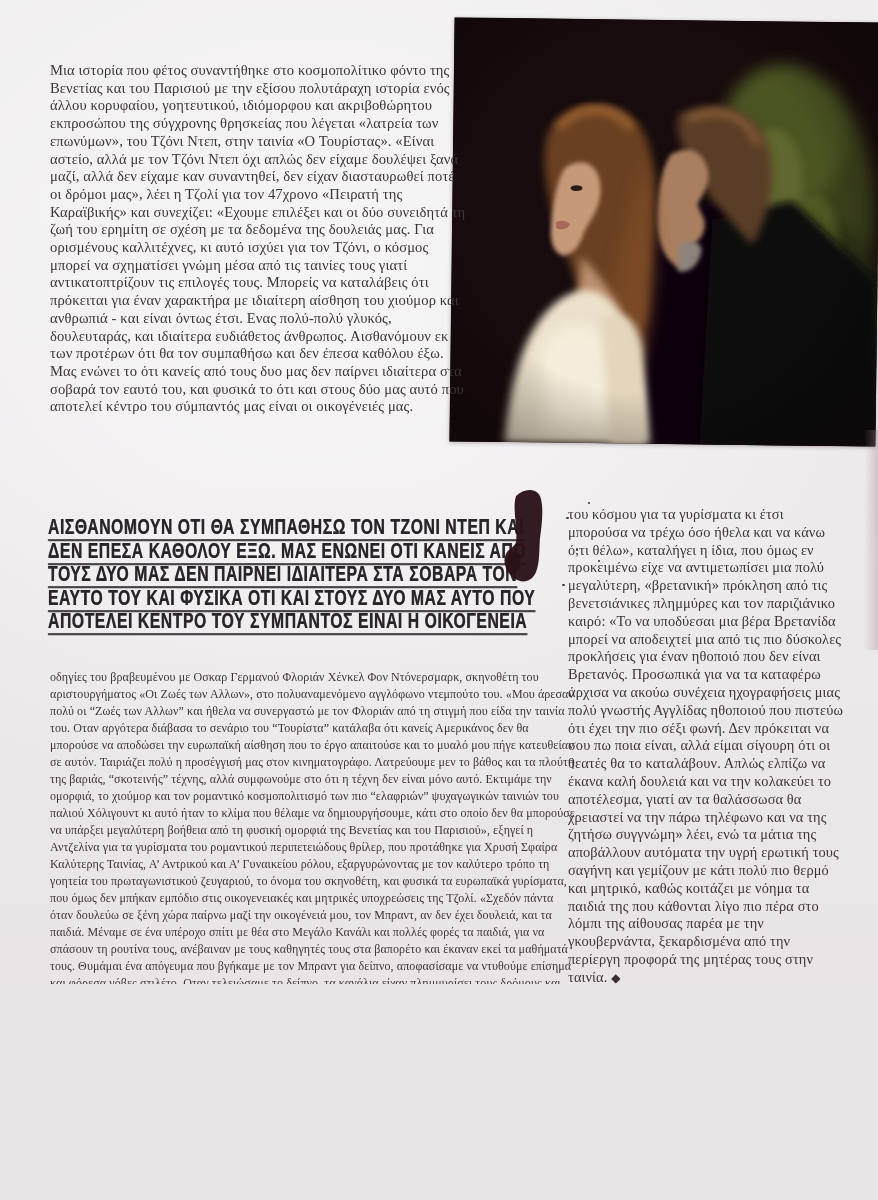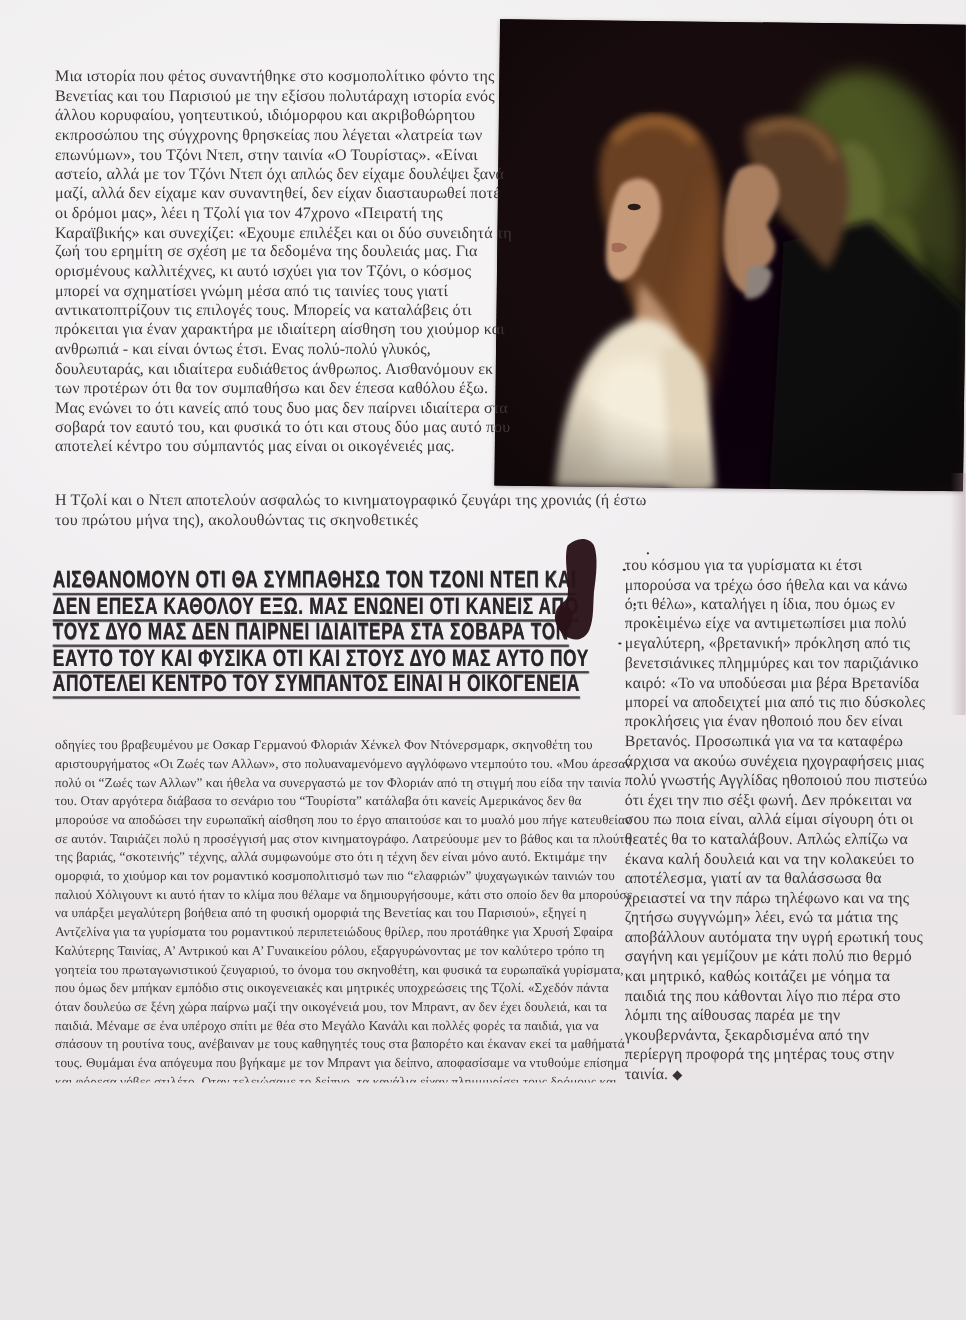--- a/index.html
+++ b/index.html
@@ -116,21 +116,20 @@
       <path d="M130 238 C145 255 160 270 170 295 L150 320 125 300 Z" fill="#b98e6d" filter="url(#b4)"></path>
       <path d="M55 426 C60 360 75 310 105 285 C130 265 150 270 165 290 C185 315 195 360 200 426 Z" fill="#ece1cb" filter="url(#b4)"></path>
       <path d="M90 330 C105 305 135 300 155 320 C170 338 178 370 180 400 L100 410 Z" fill="#f6efdd" filter="url(#b8)" opacity="0.9"></path>
       <path d="M150 300 C170 290 185 300 192 330 L196 426 160 426 Z" fill="#e3d6bd" filter="url(#b4)"></path>
       <rect width="426" height="426" fill="url(#vig)"></rect>
     </svg>
   </div>
   <div class="edge-shade"></div>
 
   <div class="bodytext intro-a">Μια ιστορία που φέτος συναντήθηκε στο κοσμοπολίτικο φόντο της Βενετίας και του Παρισιού με την εξίσου πολυτάραχη ιστορία ενός άλλου κορυφαίου, γοητευτικού, ιδιόμορφου και ακριβοθώρητου εκπροσώπου της σύγχρονης θρησκείας που λέγεται «λατρεία των επωνύμων», του Τζόνι Ντεπ, στην ταινία «Ο Τουρίστας». «Είναι αστείο, αλλά με τον Τζόνι Ντεπ όχι απλώς δεν είχαμε δουλέψει ξανά μαζί, αλλά δεν είχαμε καν συναντηθεί, δεν είχαν διασταυρωθεί ποτέ οι δρόμοι μας», λέει η Τζολί για τον 47χρονο «Πειρατή της Καραϊβικής» και συνεχίζει: «Εχουμε επιλέξει και οι δύο συνειδητά τη ζωή του ερημίτη σε σχέση με τα δεδομένα της δουλειάς μας. Για ορισμένους καλλιτέχνες, κι αυτό ισχύει για τον Τζόνι, ο κόσμος μπορεί να σχηματίσει γνώμη μέσα από τις ταινίες τους γιατί αντικατοπτρίζουν τις επιλογές τους. Μπορείς να καταλάβεις ότι πρόκειται για έναν χαρακτήρα με ιδιαίτερη αίσθηση του χιούμορ και ανθρωπιά - και είναι όντως έτσι. Ενας πολύ-πολύ γλυκός, δουλευταράς, και ιδιαίτερα ευδιάθετος άνθρωπος. Αισθανόμουν εκ των προτέρων ότι θα τον συμπαθήσω και δεν έπεσα καθόλου έξω. Μας ενώνει το ότι κανείς από τους δυο μας δεν παίρνει ιδιαίτερα στα σοβαρά τον εαυτό του, και φυσικά το ότι και στους δύο μας αυτό που αποτελεί κέντρο του σύμπαντός μας είναι οι οικογένειές μας.</div>
-  <div class="bodytext intro-b">Η Τζολί και ο Ντεπ αποτελούν ασφαλώς το κινηματογραφικό ζευγάρι της χρονιάς (ή έστω του πρώτου μήνα της), ακολουθώντας τις σκηνοθετικές</div>
 
   <div class="pullquote">
     <span class="qline">ΑΙΣΘΑΝΟΜΟΥΝ ΟΤΙ ΘΑ ΣΥΜΠΑΘΗΣΩ ΤΟΝ ΤΖΟΝΙ ΝΤΕΠ ΚΑΙ</span>
     <span class="qline">ΔΕΝ ΕΠΕΣΑ ΚΑΘΟΛΟΥ ΕΞΩ. ΜΑΣ ΕΝΩΝΕΙ ΟΤΙ ΚΑΝΕΙΣ ΑΠΟ</span>
     <span class="qline">ΤΟΥΣ ΔΥΟ ΜΑΣ ΔΕΝ ΠΑΙΡΝΕΙ ΙΔΙΑΙΤΕΡΑ ΣΤΑ ΣΟΒΑΡΑ ΤΟΝ</span>
     <span class="qline">ΕΑΥΤΟ ΤΟΥ ΚΑΙ ΦΥΣΙΚΑ ΟΤΙ ΚΑΙ ΣΤΟΥΣ ΔΥΟ ΜΑΣ ΑΥΤΟ ΠΟΥ</span>
     <span class="qline">ΑΠΟΤΕΛΕΙ ΚΕΝΤΡΟ ΤΟΥ ΣΥΜΠΑΝΤΟΣ ΕΙΝΑΙ Η ΟΙΚΟΓΕΝΕΙΑ</span>
   </div>
 
   <div class="inkblob">

